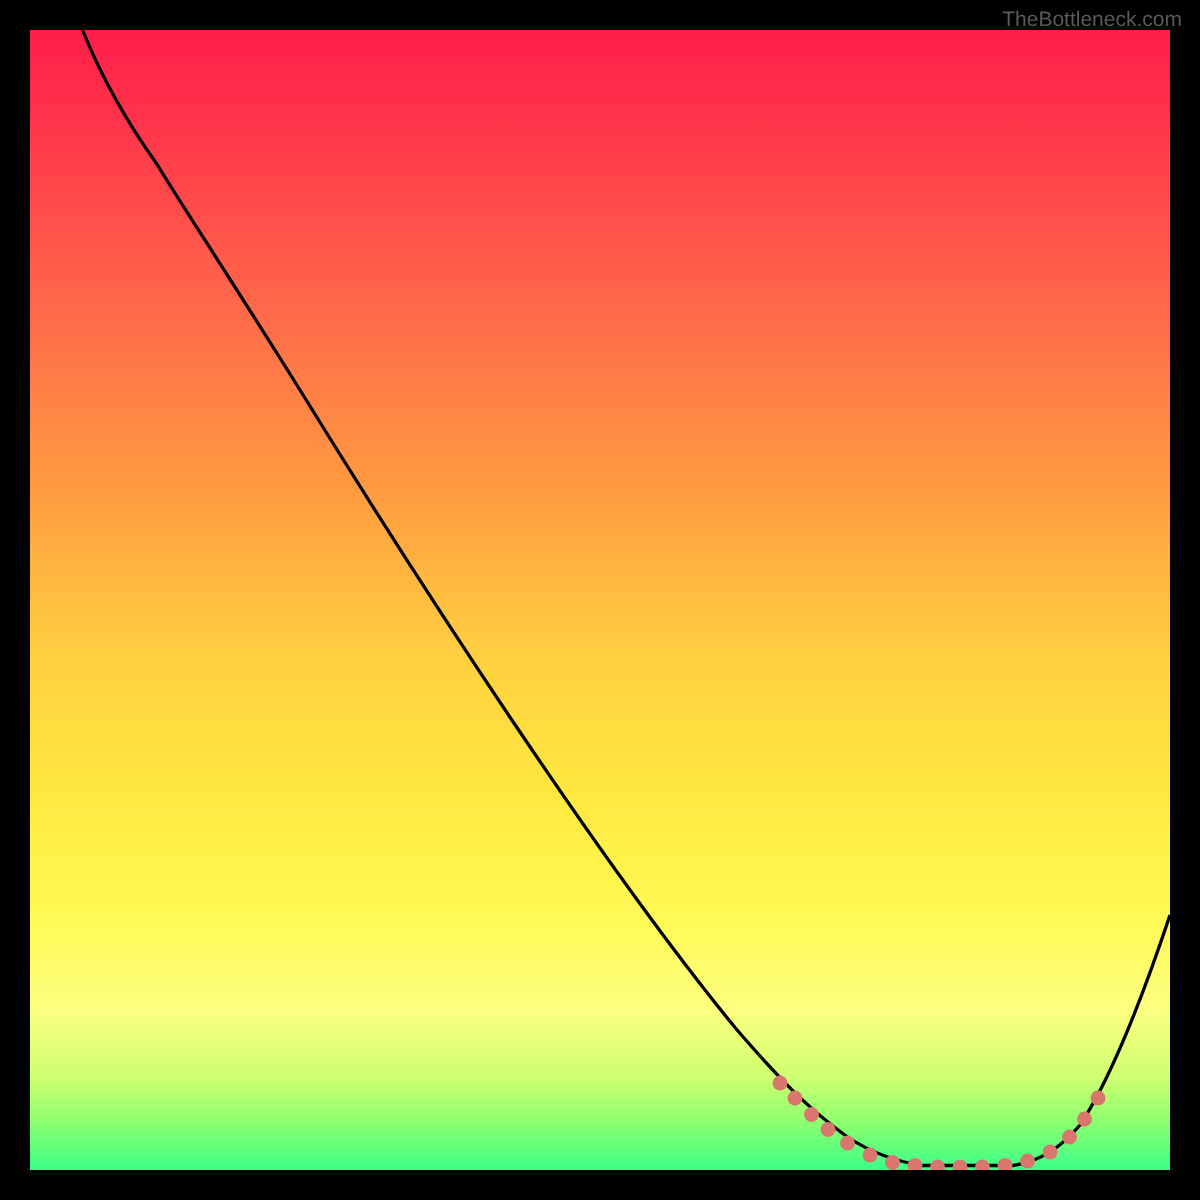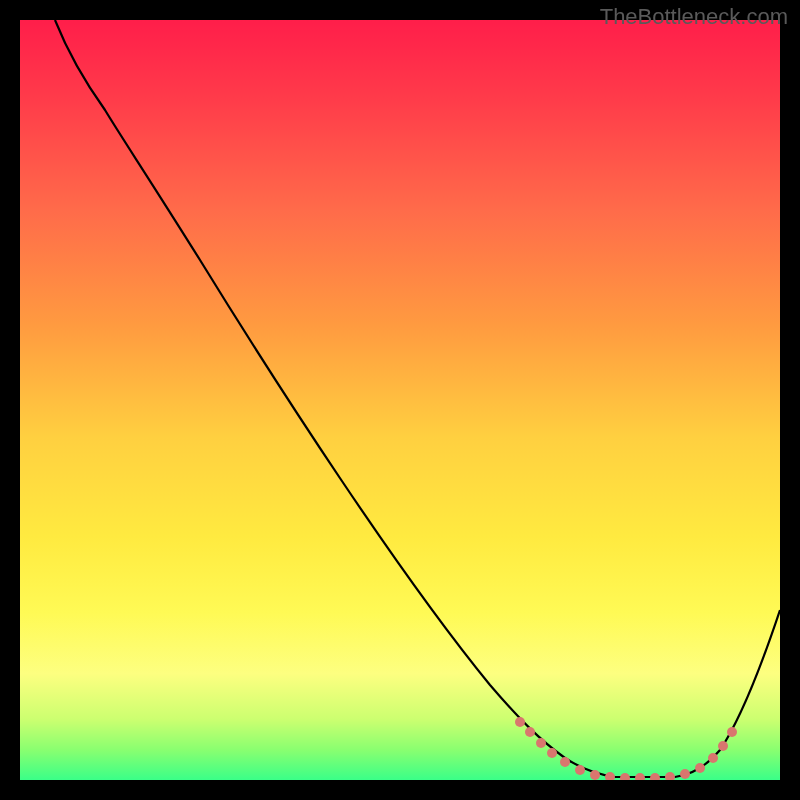--- a/index.html
+++ b/index.html
@@ -9,21 +9,21 @@
     height: 800px;
     background: #000000;
     position: relative;
     font-family: Arial, sans-serif;
   }
   .watermark {
     position: absolute;
     top: 4px;
     right: 12px;
     color: #5a5a5a;
-    font-size: 22px;
+    font-size: 14px;
     font-weight: normal;
     z-index: 10;
   }
   .plot-area {
     position: absolute;
     left: 20px;
     top: 20px;
     width: 760px;
     height: 760px;
     background: linear-gradient(to bottom,

